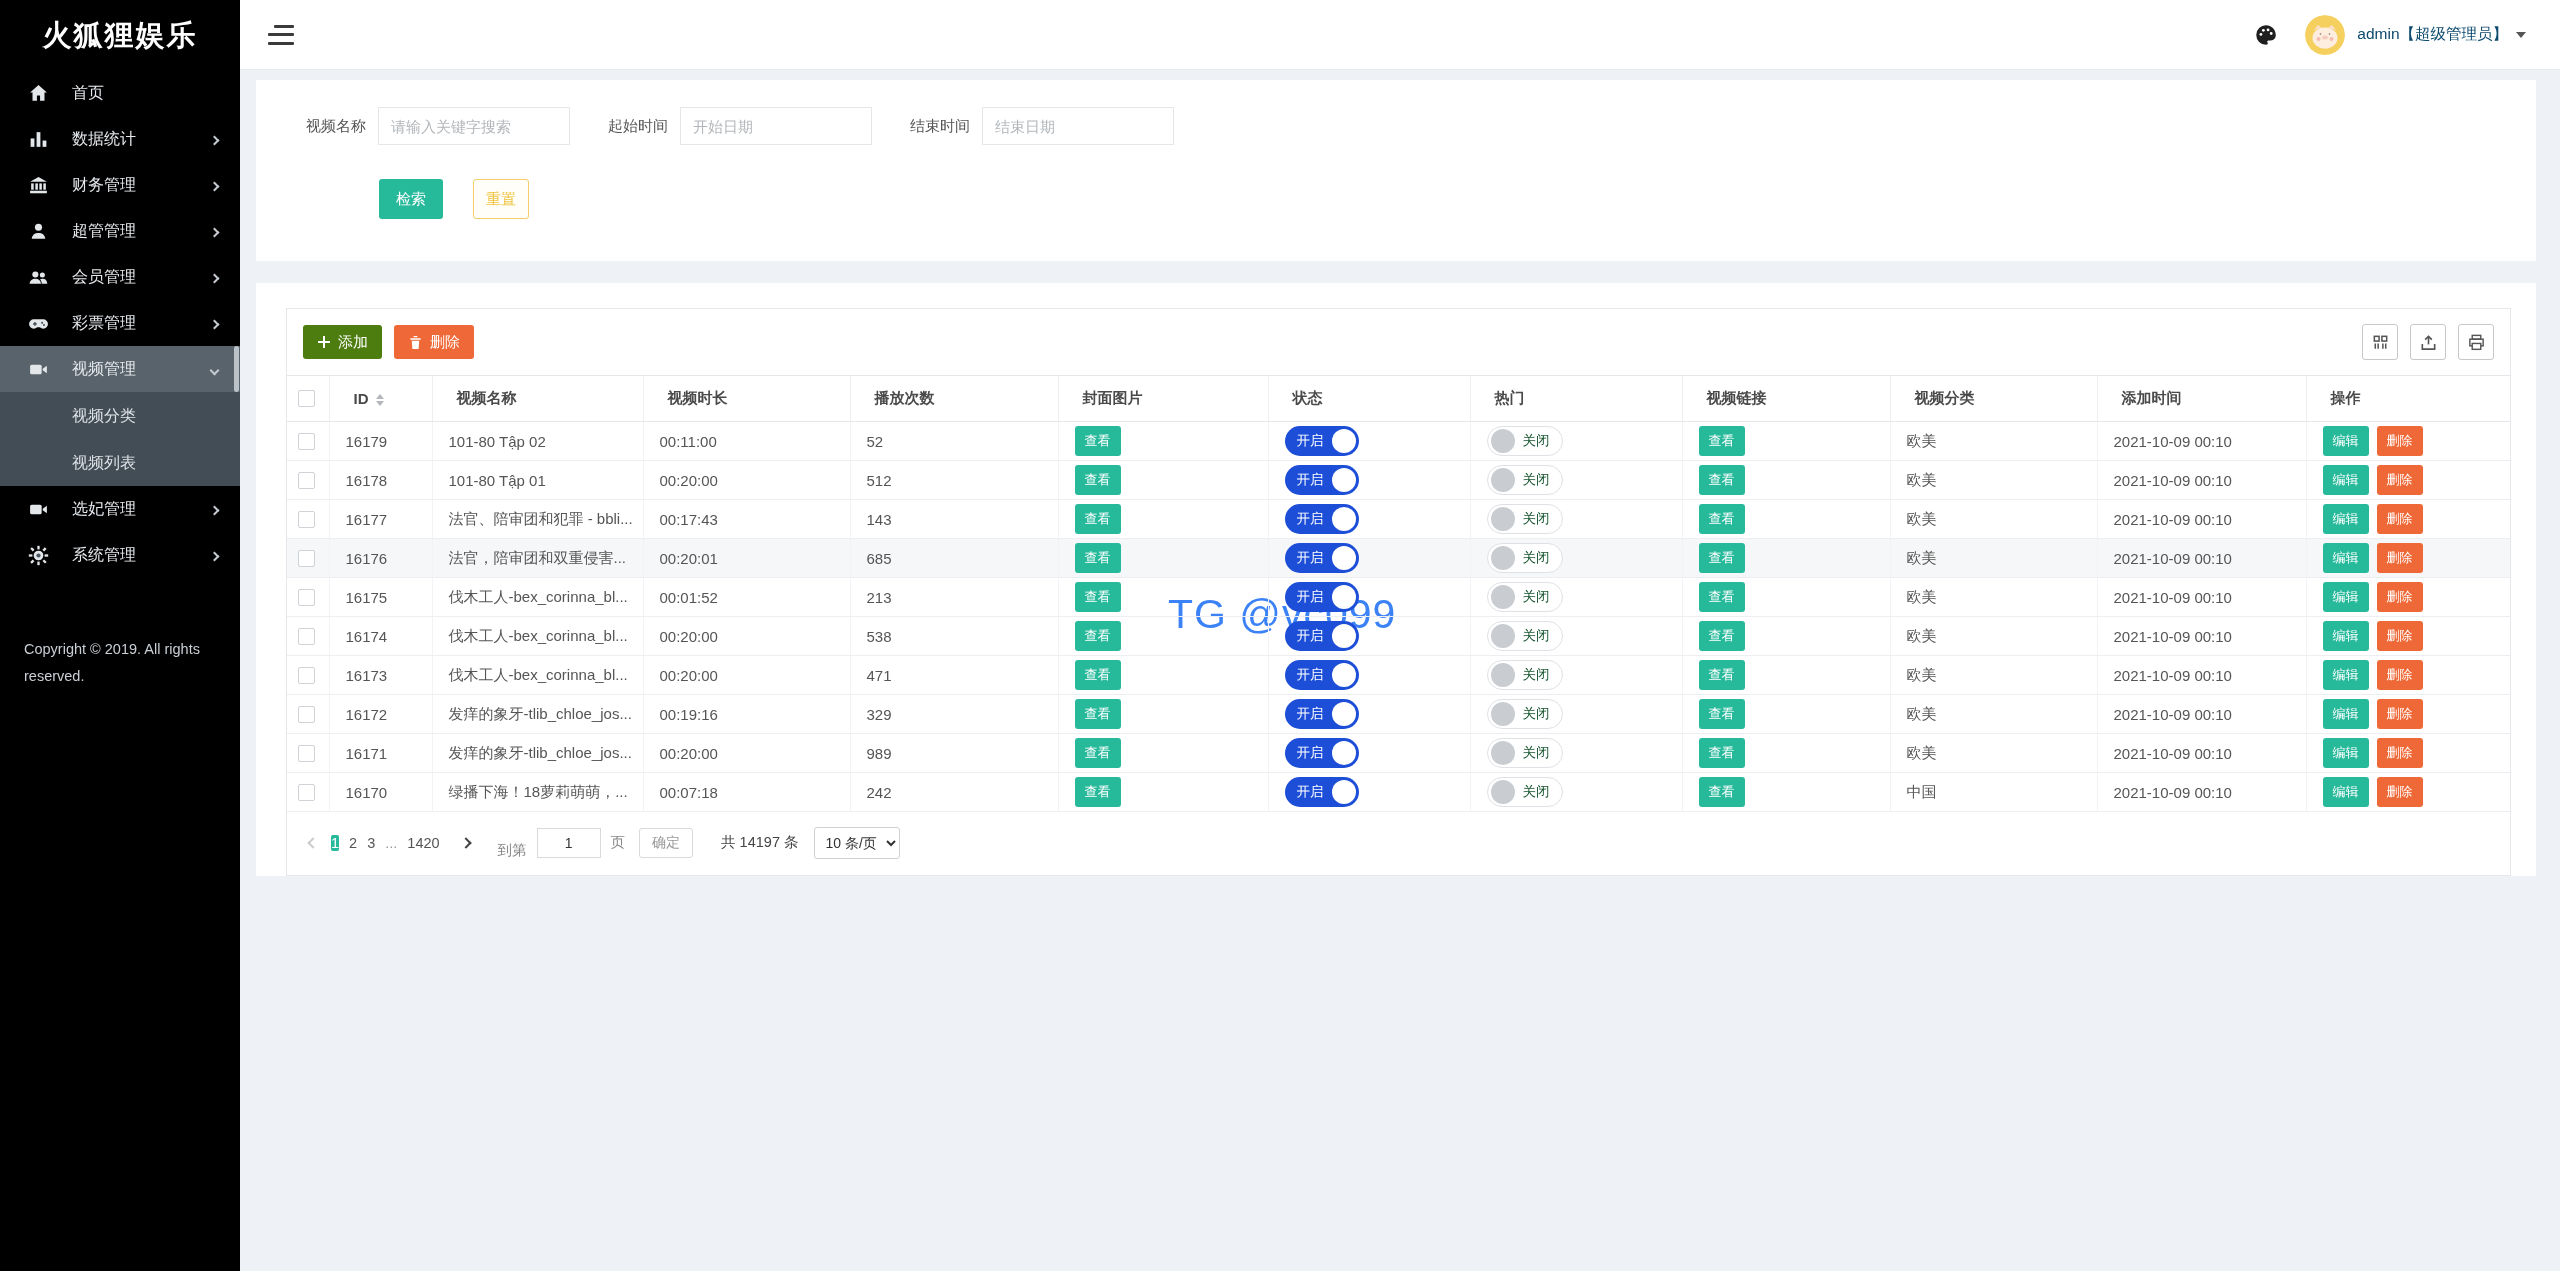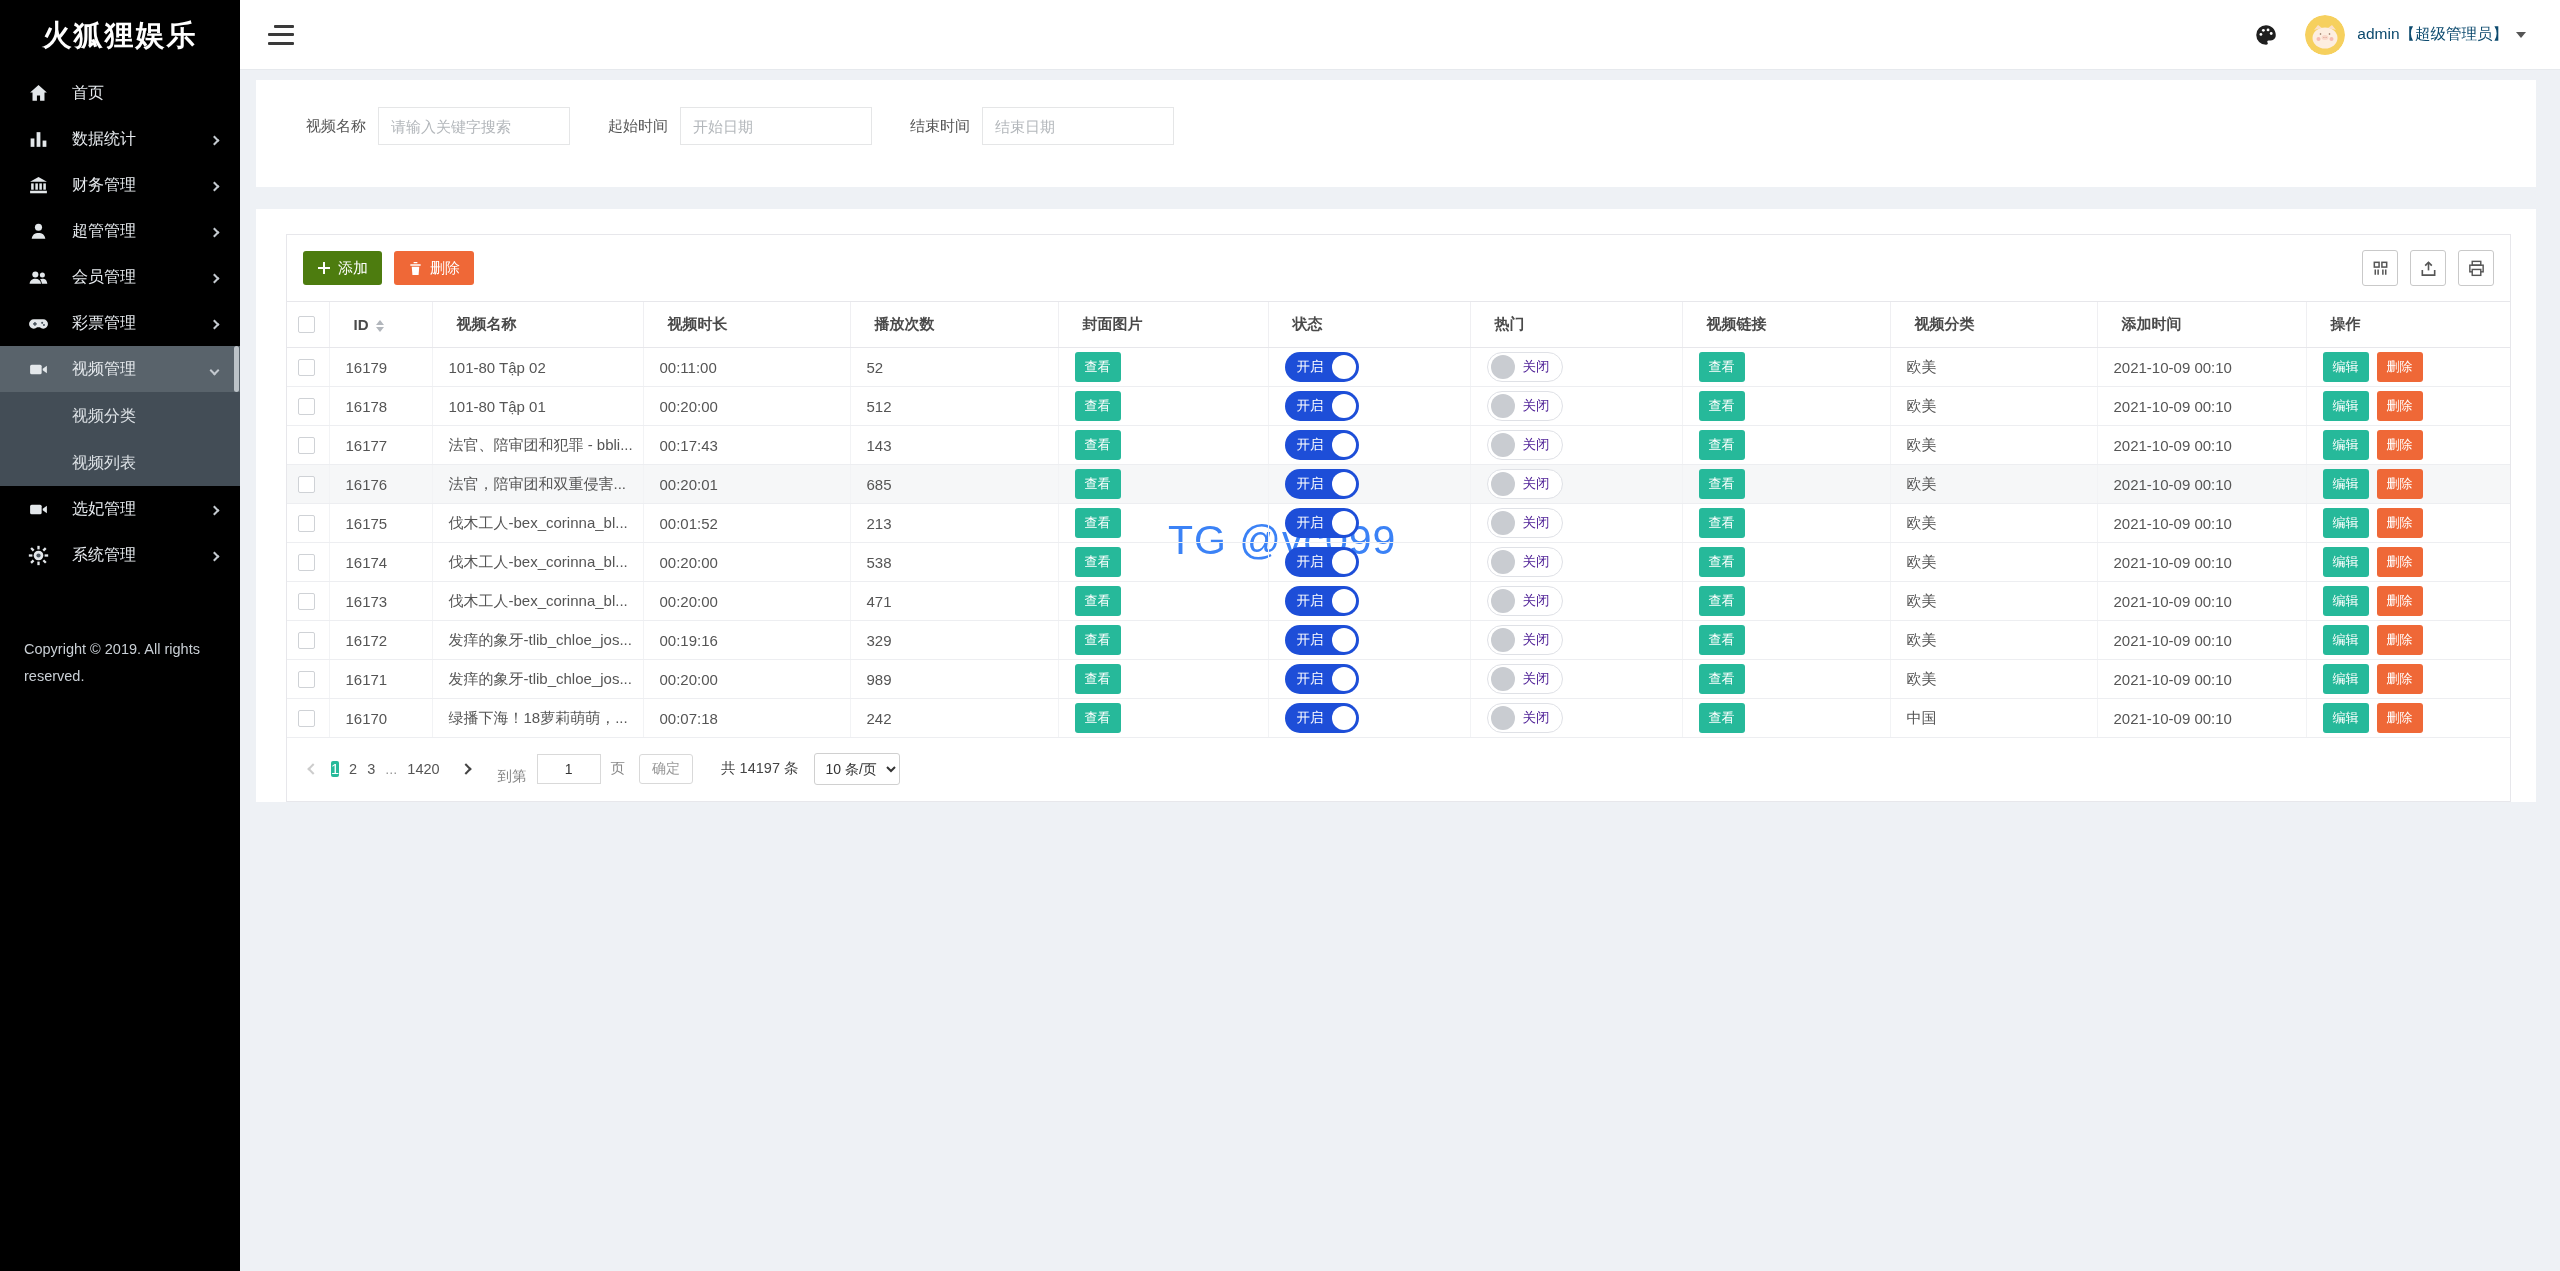--- a/index.html
+++ b/index.html
@@ -74,21 +74,21 @@
   .sort { display:inline-flex; flex-direction:column; margin-left:7px; vertical-align:middle; }
   .sort i { width:0; height:0; border-left:4px solid transparent; border-right:4px solid transparent; display:block; }
   .sort .up { border-bottom:5px solid #b2b6bc; margin-bottom:2px; }
   .sort .dn { border-top:5px solid #b2b6bc; }
   .mini { display:inline-block; min-width:42px; padding:6px 10px; border:none; border-radius:3px; color:#fff; font-size:13px; cursor:pointer; font-family:inherit; }
   .mini.teal { background:#26b99a; }
   .mini.orange { background:#ef6837; margin-left:8px; }
   .toggle { display:inline-flex; align-items:center; height:30px; border-radius:16px; font-size:13.5px; cursor:pointer; }
   .toggle.on { background:#1d4ed8; color:#fff; padding:0 3px 0 12px; }
   .toggle.on .knob { width:24px; height:24px; border-radius:50%; background:#fff; margin-left:8px; }
-  .toggle.off { background:#fff; border:1px solid #dfe1e6; color:#4c1d95; padding:0 12px 0 3px; }
+  .toggle.off { background:#fff; border:1px solid #dfe1e6; color:#14532d; padding:0 12px 0 3px; }
   .toggle.off .knob { width:24px; height:24px; border-radius:50%; background:#c9ccd1; margin-right:8px; }
 
   .pagination { display:flex; align-items:center; padding:13px 16px 15px 16px; font-size:14.5px; color:#666; }
   .pg-arrow { width:20px; height:28px; display:inline-flex; align-items:center; justify-content:center; cursor:pointer; margin-right:8px; }
   .pg-chev { display:inline-block; width:8px; height:8px; border-right:2px solid #444; border-bottom:2px solid #444; }
   .pg-chev.left { transform:rotate(135deg); border-color:#ccc; }
   .pg-chev.rightd { transform:rotate(-45deg); }
   .page { min-width:28px; height:28px; line-height:28px; text-align:center; margin-right:10px; border-radius:2px; cursor:pointer; color:#555; }
   .page.active { background:#26b99a; color:#fff; cursor:default; }
   .page.dots { cursor:default; color:#999; margin-right:10px; }
@@ -283,20 +283,24 @@
         <input class="f-input" type="text" placeholder="请输入关键字搜索" style="">
       </div>
       <div class="f-group">
         <span class="f-label">起始时间</span>
         <input class="f-input" type="text" placeholder="开始日期" style="">
       </div>
       <div class="f-group">
         <span class="f-label">结束时间</span>
         <input class="f-input" type="text" placeholder="结束日期" style="">
       </div>
+    </div>
+    <div class="btn-row">
+      <button class="btn btn-search">检索</button>
+      <button class="btn btn-reset">重置</button>
     </div>
   </section>
 
   <section class="panel table-panel">
     <div class="watermark">TG @vc099</div>
     <div class="table-box">
       <div class="table-toolbar">
         <button class="btn-add">
           <svg width="14" height="14" viewBox="0 0 14 14">
               <path d="M6 1h2v12H6z M1 6h12v2H1z" fill="#fff"></path>

